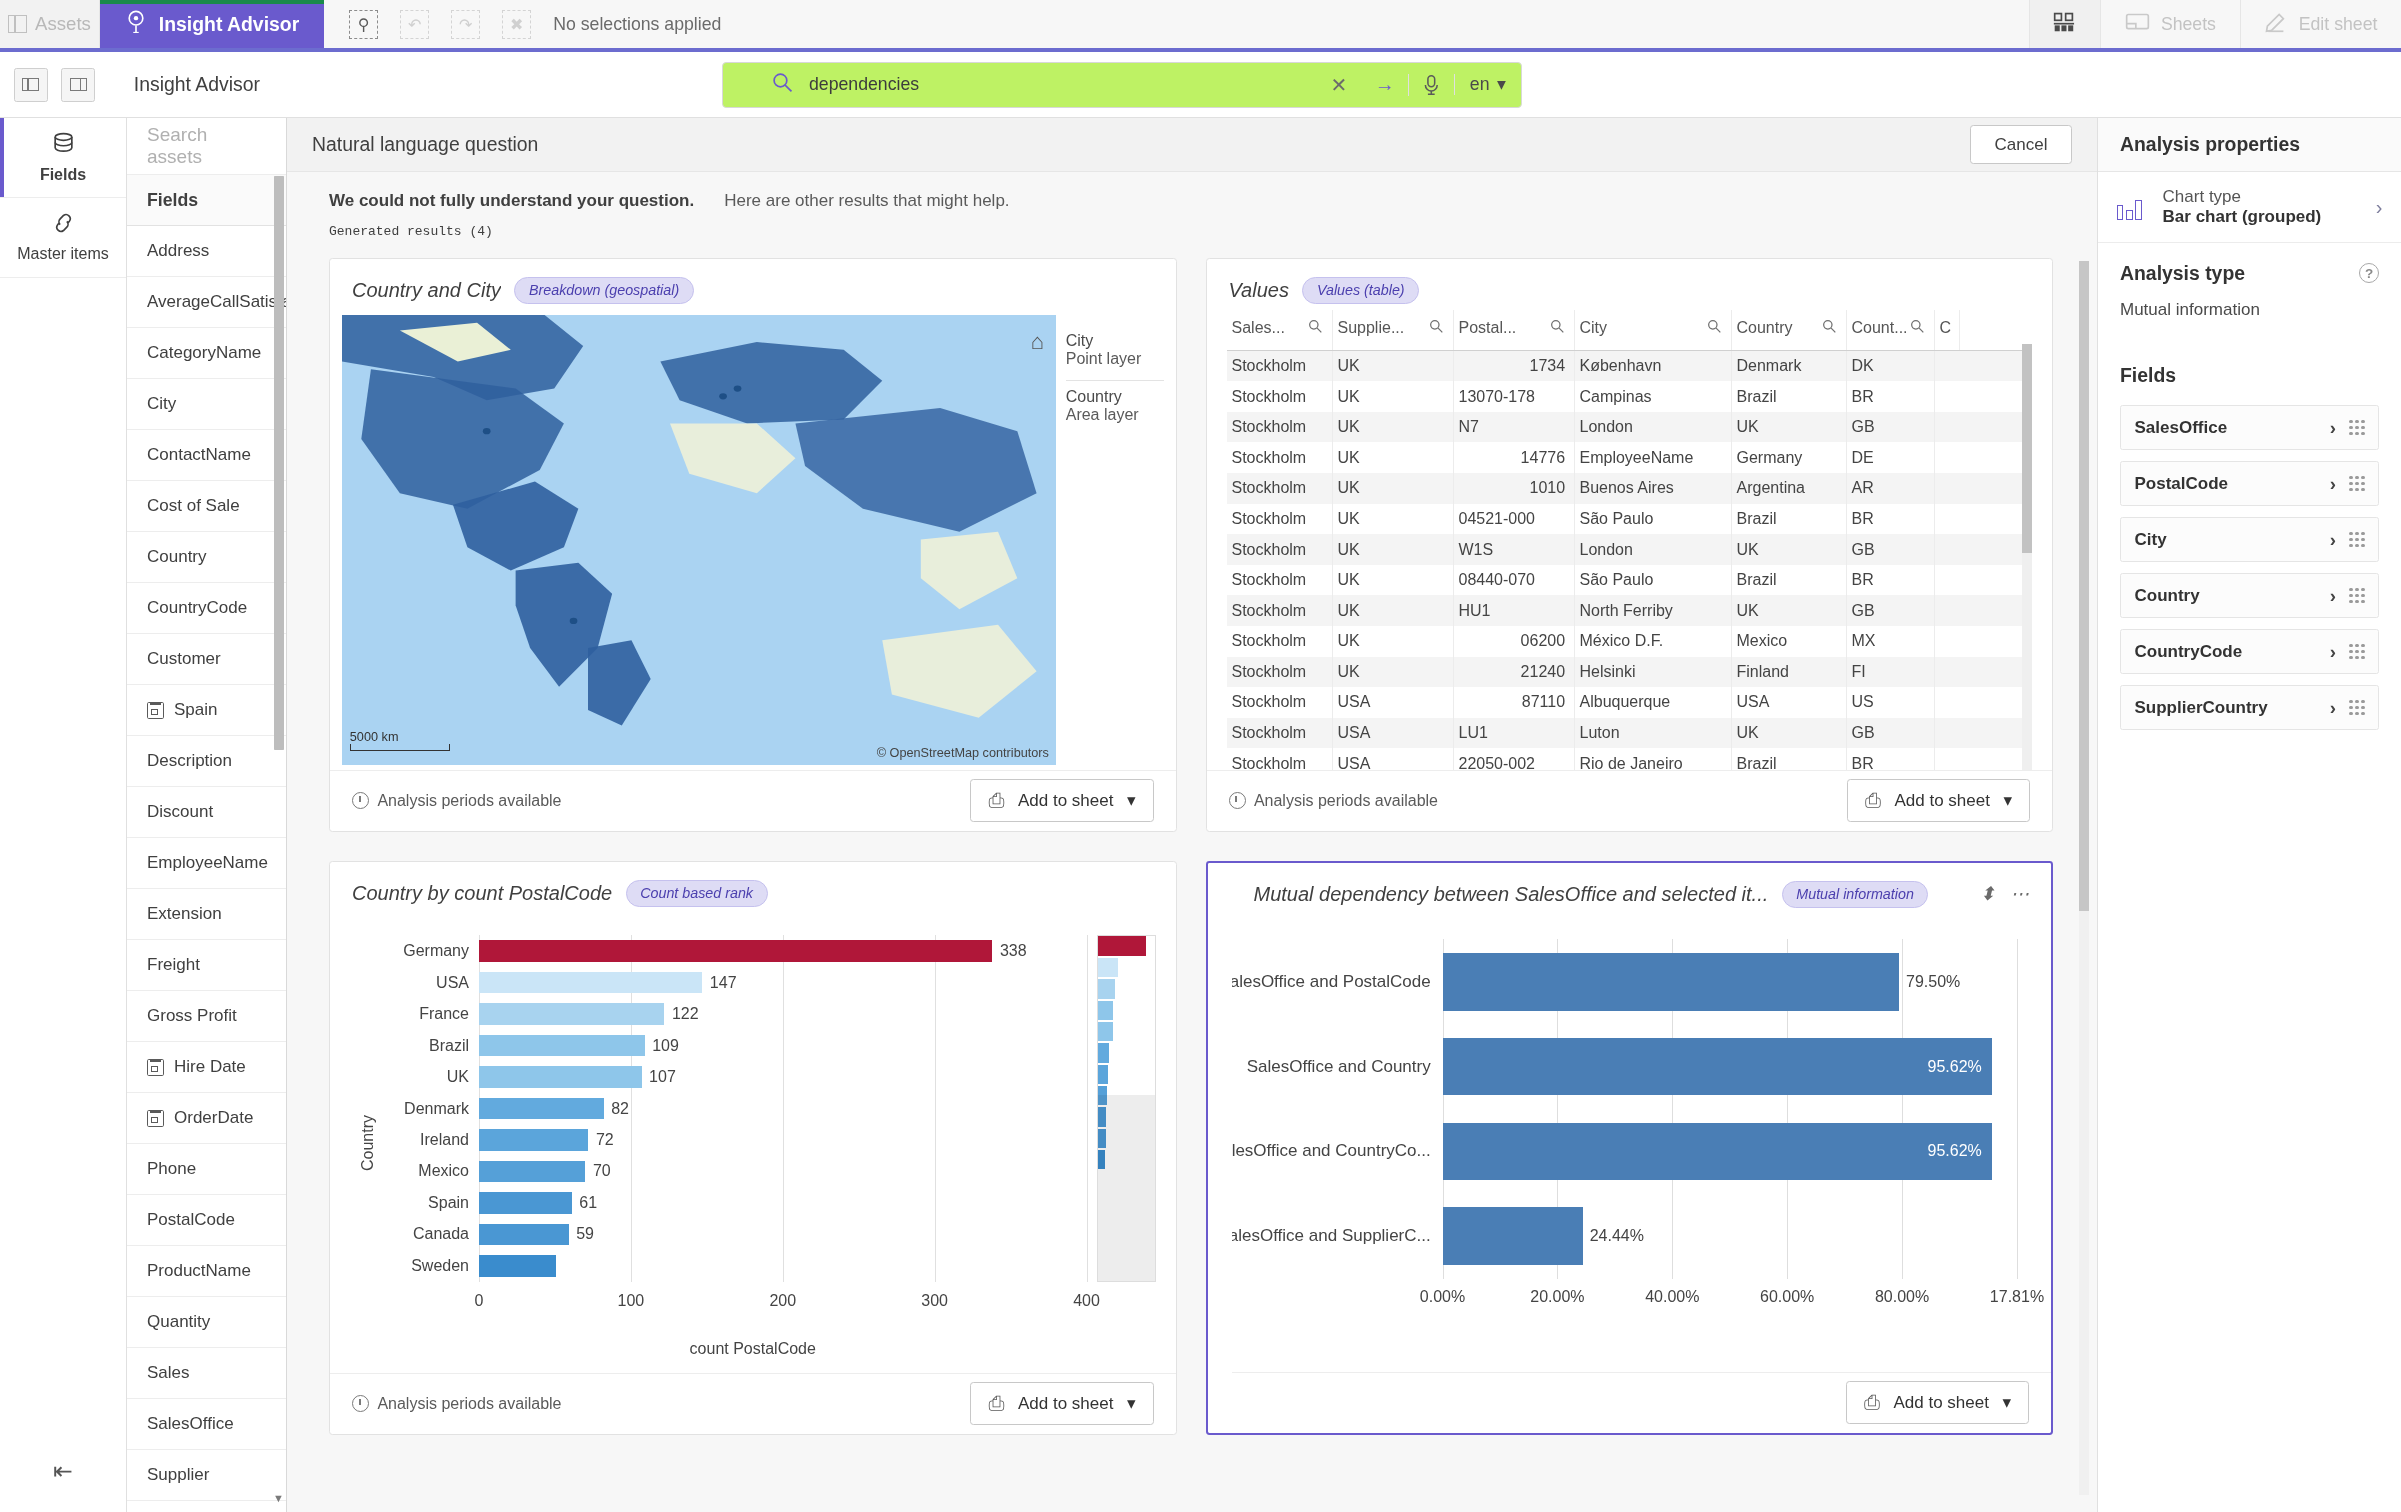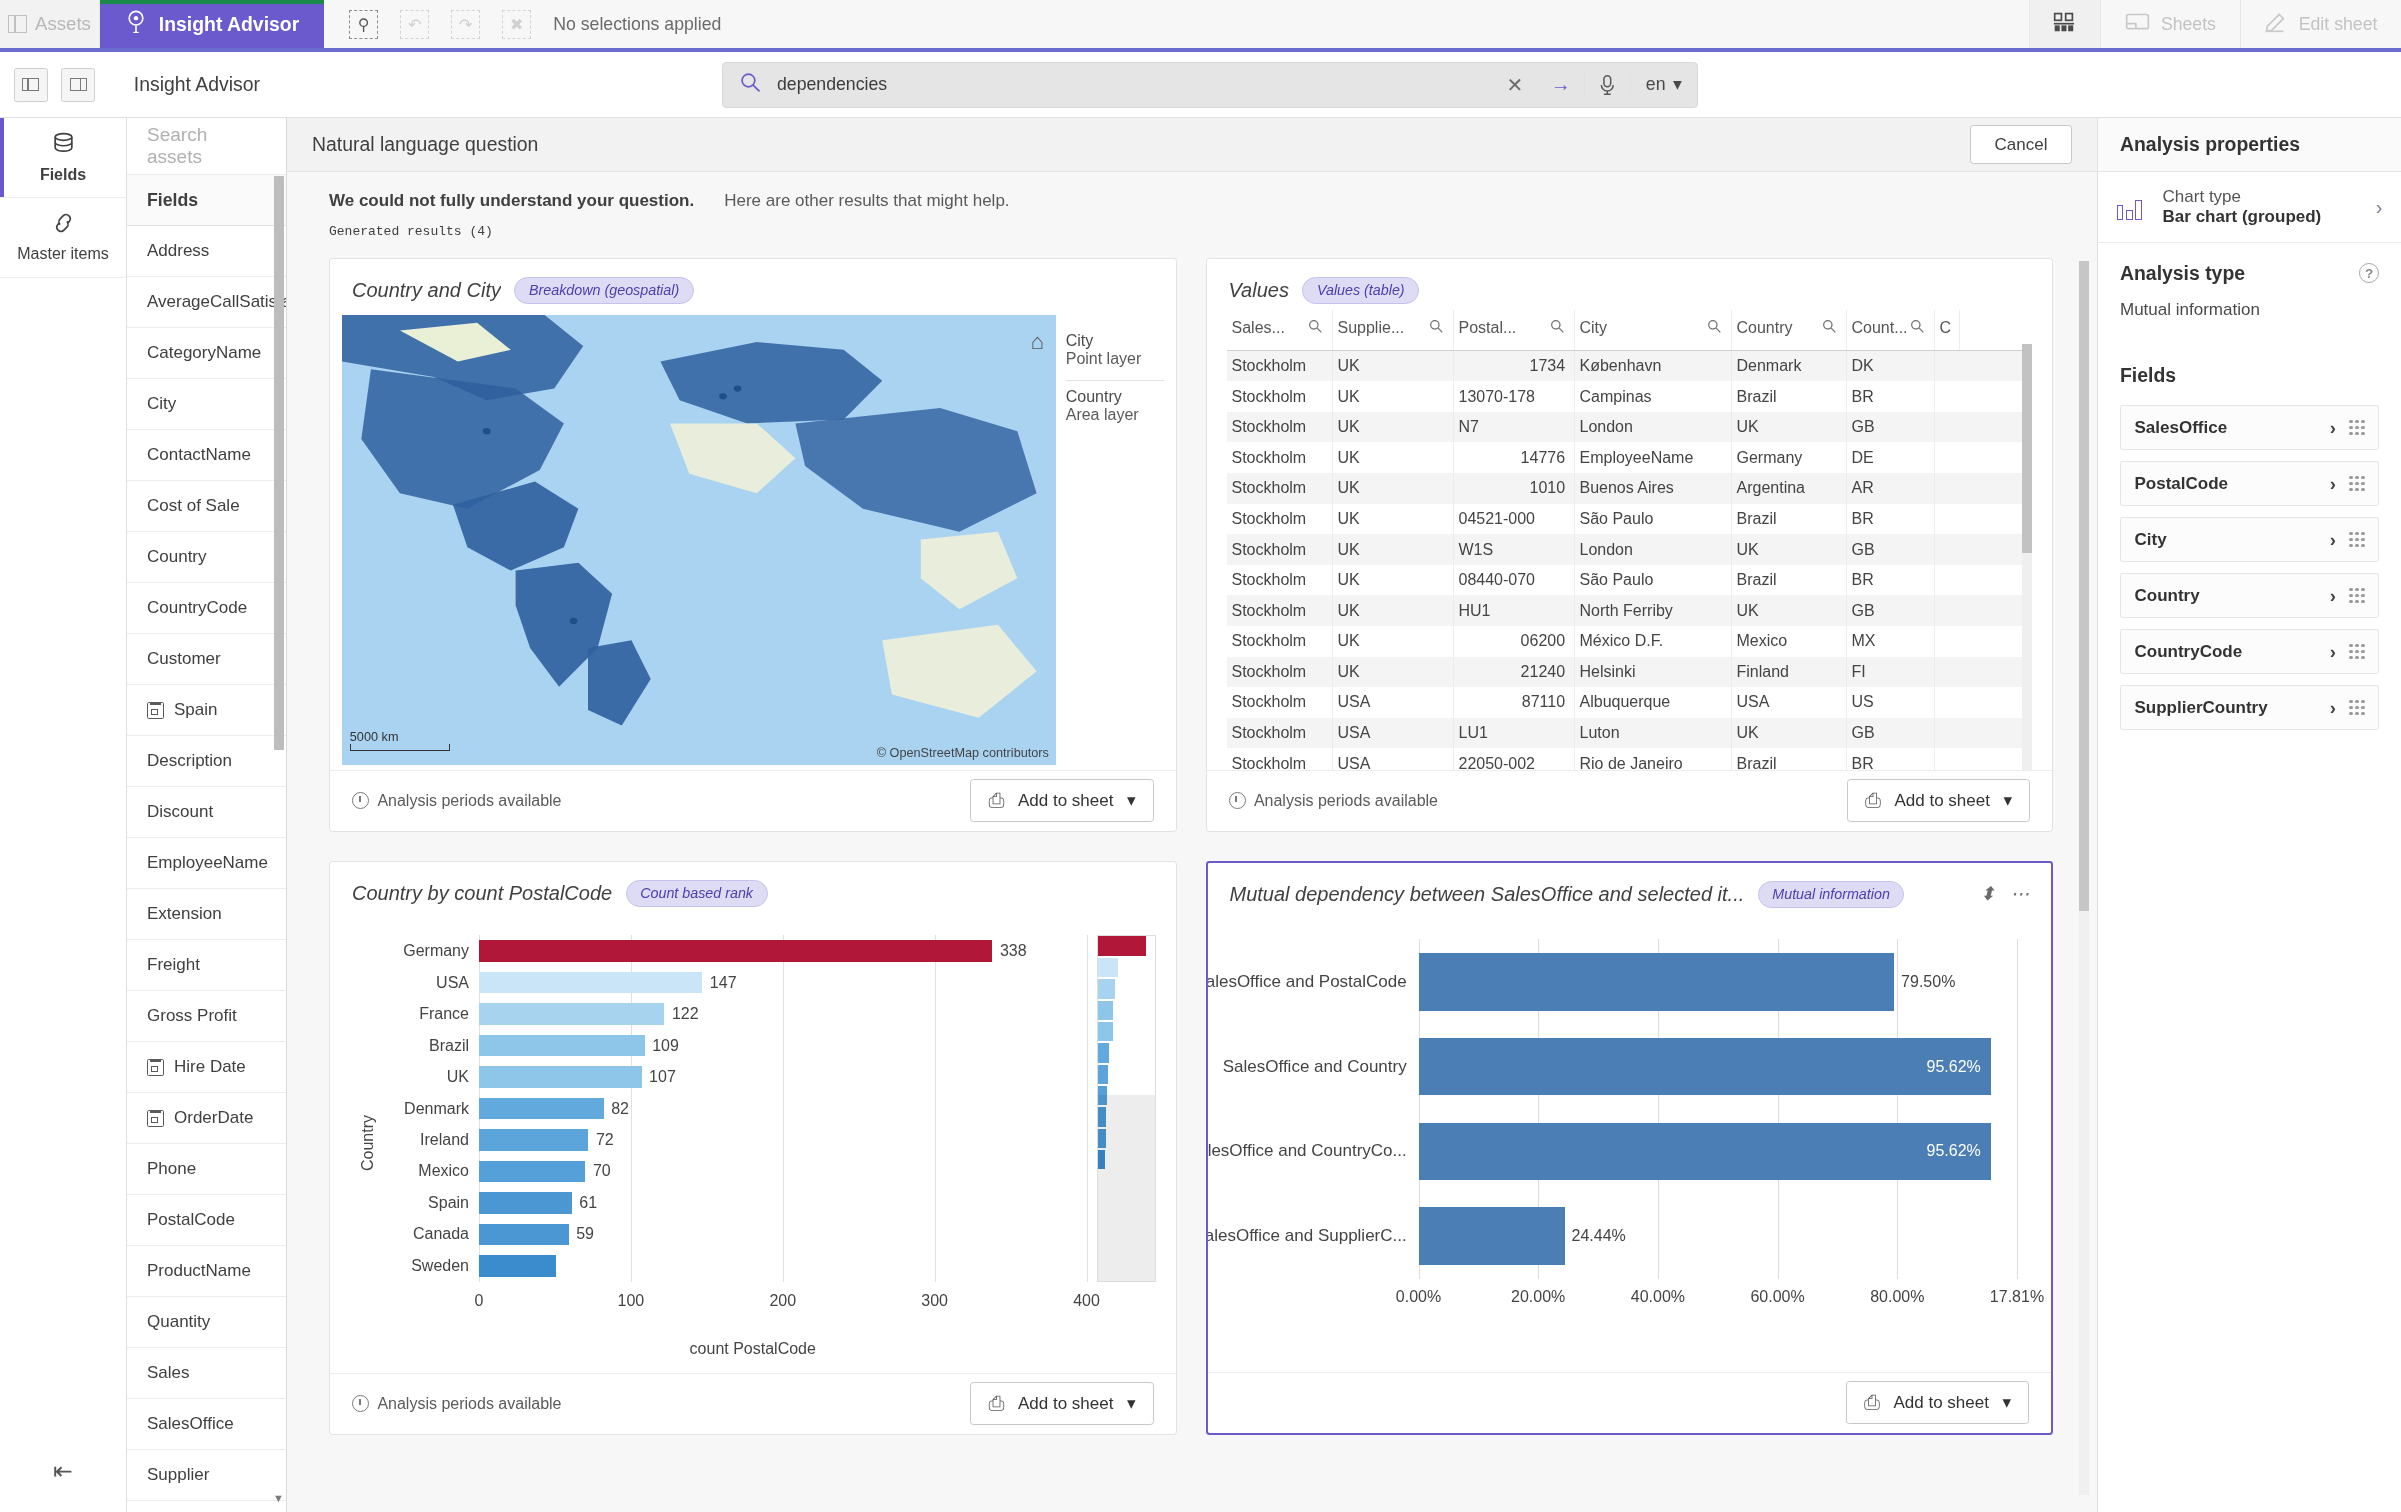--- a/index.html
+++ b/index.html
@@ -57,23 +57,23 @@
   .sb-left { width: 127px; display: flex; align-items: center; gap: 13.5px; padding-left: 13.5px; }
   .panel-btn {
     width: 34px; height: 34px; border: 0.8px solid #cfcfcf; border-radius: 2.5px;
     background: #f5f5f5; display: flex; align-items: center; justify-content: center;
   }
   .panel-btn i { display: block; width: 17px; height: 13.5px; border: 1.7px solid #7a7a7a; position: relative; }
   .panel-btn i::after { content: ""; position: absolute; top: 0; bottom: 0; left: 4.2px; width: 1.7px; background: #7a7a7a; }
   .panel-btn.right i::after { left: auto; right: 4.2px; }
   .sb-title { font-size: 19.4px; color: #404040; padding-left: 6.8px; white-space: nowrap; }
   .search-wrap {
-    position: absolute; left: 722px; width: 976px;
+    position: absolute; left: 722px; width: 800px;
     height: 46px; display: flex; align-items: stretch;
-    border: 0.8px solid #d8d8d8; border-radius: 4.2px; background: #e5e5e5;
+    border: 0.8px solid #d8d8d8; border-radius: 4.2px; background: #bef264; padding-left: 32px;
   }
   .search-field { flex: 1; display: flex; align-items: center; gap: 15px; padding-left: 17px; }
   .search-value { font-size: 17.7px; color: #3c3c3c; }
   .search-act { display: flex; align-items: center; }
   .search-act .a { width: 46px; display: flex; align-items: center; justify-content: center; font-size: 20px; color: #6b6b6b; }
   .search-act .a.arrow { color: #6a5acd; }
   .search-act .sep { border-left: 0.8px solid #e0e0e0; }
   .lang { display: flex; align-items: center; gap: 7.6px; padding: 0 15px; border-left: 0.8px solid #e0e0e0; font-size: 17.7px; color: #4a4a4a; }
   
   .body-wrap { display: flex; height: calc(1512px - 52px - 66px); }
@@ -126,21 +126,21 @@
   .note-reg { font-size: 17px; color: #5a5a5a; }
   .gen-results { padding: 13.5px 25px 0 42px; font-size: 13px; color: #404040; font-family: Liberation Mono, monospace; }
   .cards {
     flex: 1; display: grid; grid-template-columns: 1fr 1fr;
     gap: 29px; padding: 18.6px 44px 0 42px; overflow: hidden; align-content: start;
   }
   .card {
     background: #fff; border: 0.8px solid #e2e2e2; border-radius: 3.4px;
     display: flex; flex-direction: column; height: 574px; position: relative;
   }
-  .card.selected { border: 2.5px solid #6a5acd; }
+  .card.selected { border: 2.5px solid #6a5acd; padding-left: 24px; }
   .card-head { padding: 18.6px 22px 6.8px 22px; display: flex; align-items: center; gap: 13.5px; font-style: italic; }
   .card-title { font-size: 20px; color: #404040; white-space: nowrap; overflow: hidden; text-overflow: ellipsis; }
   .badge {
     background: #dedcf5; color: #4b3fae; border: 0.8px solid #c5c1ee;
     border-radius: 15px; padding: 4.2px 13.5px; font-size: 14.3px; white-space: nowrap; flex: none;
   }
   .card-acts { margin-left: auto; display: flex; align-items: center; gap: 15px; color: #6b6b6b; font-size: 18.6px; flex: none; }
   .card-body { flex: 1; position: relative; overflow: hidden; }
   .card-foot {
     height: 61px; border-top: 0.8px solid #ededed; display: flex; align-items: center;

